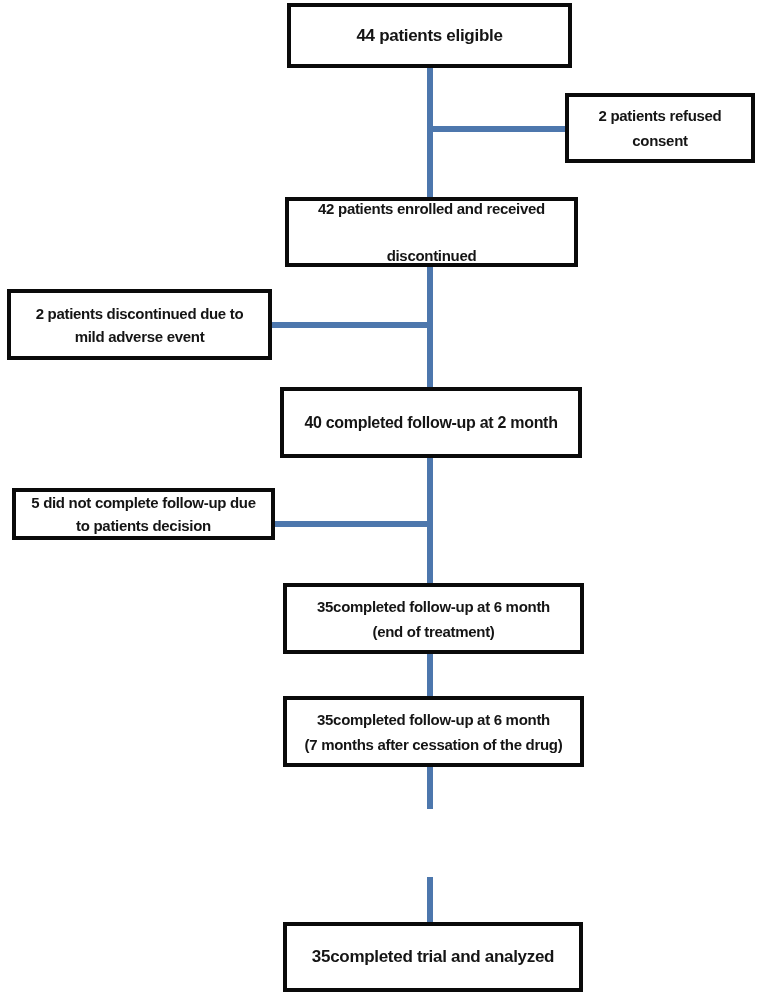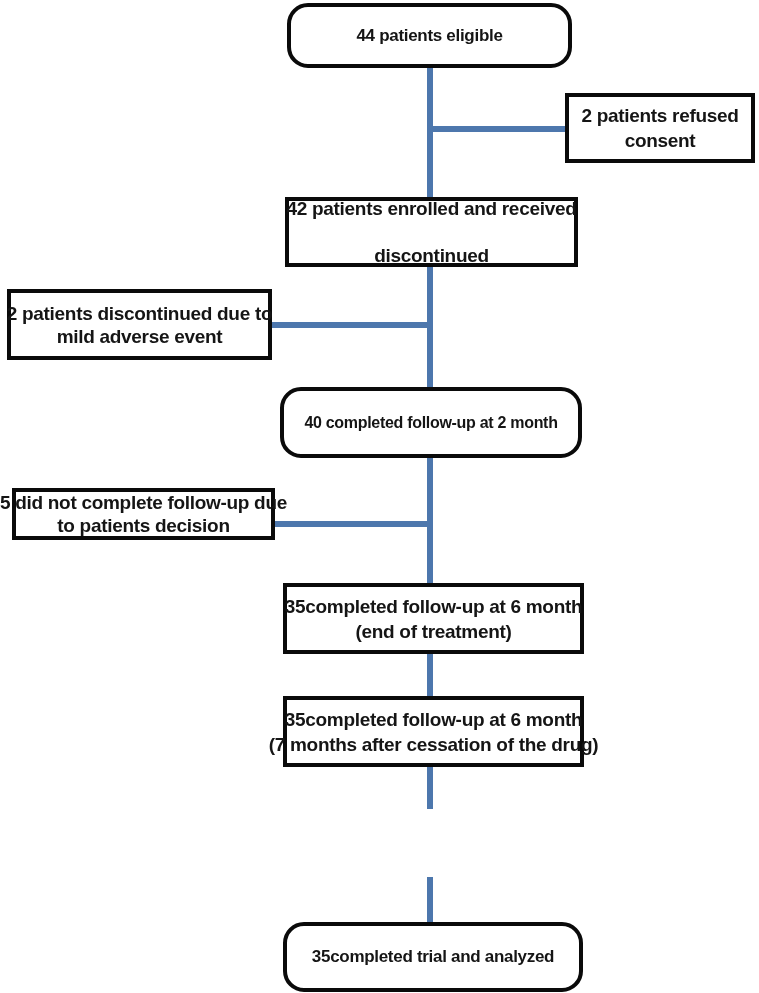--- a/index.html
+++ b/index.html
@@ -27,22 +27,22 @@
     text-align: center;
     color: #151515;
     font-weight: bold;
     z-index: 2;
   }
   .node .line {
     display: block;
     white-space: nowrap;
     letter-spacing: -0.3px;
   }
-  .size-lg  { font-size: 17px; border-radius: 21px; }
-  .size-md  { font-size: 19px; line-height: 25px; }
+  .size-lg  { font-size: 17px; }
+  .size-md  { font-size: 15px; line-height: 25px; }
   .tight    { line-height: 23px; }
   .conn {
     position: absolute;
     background: #4d77ad;
     z-index: 1;
   }
 </style>
 </head>
 <body>
 

